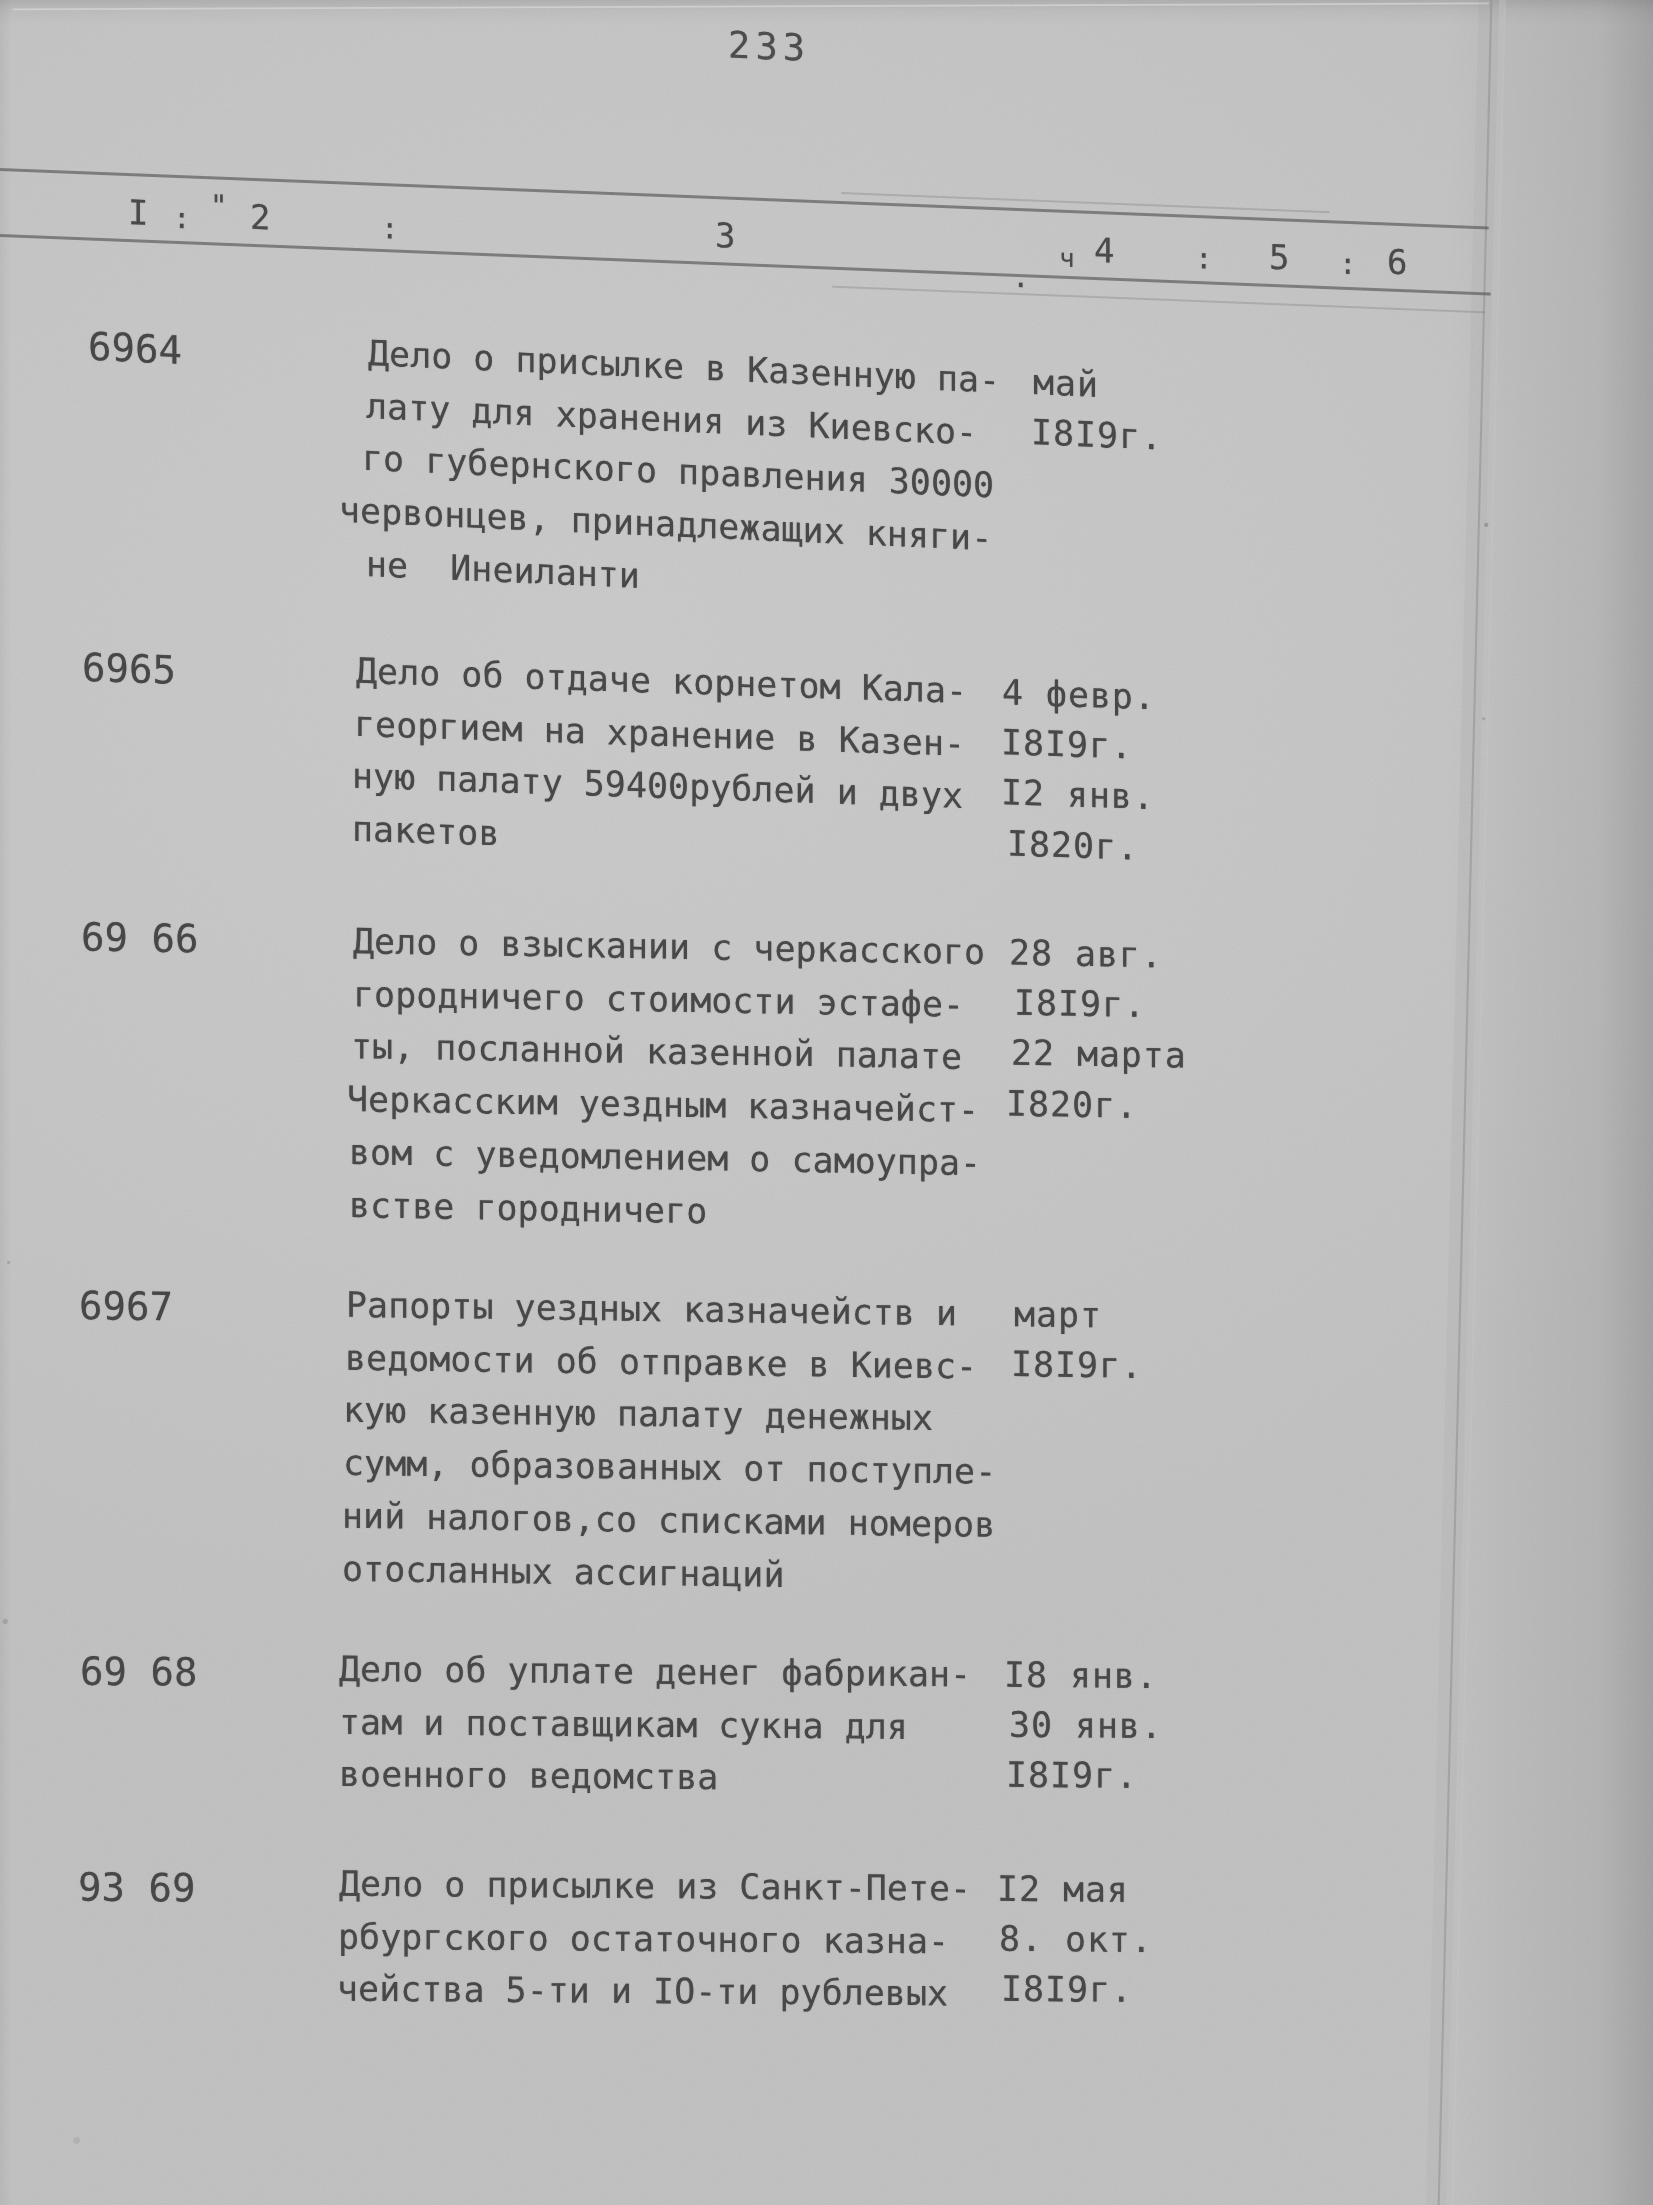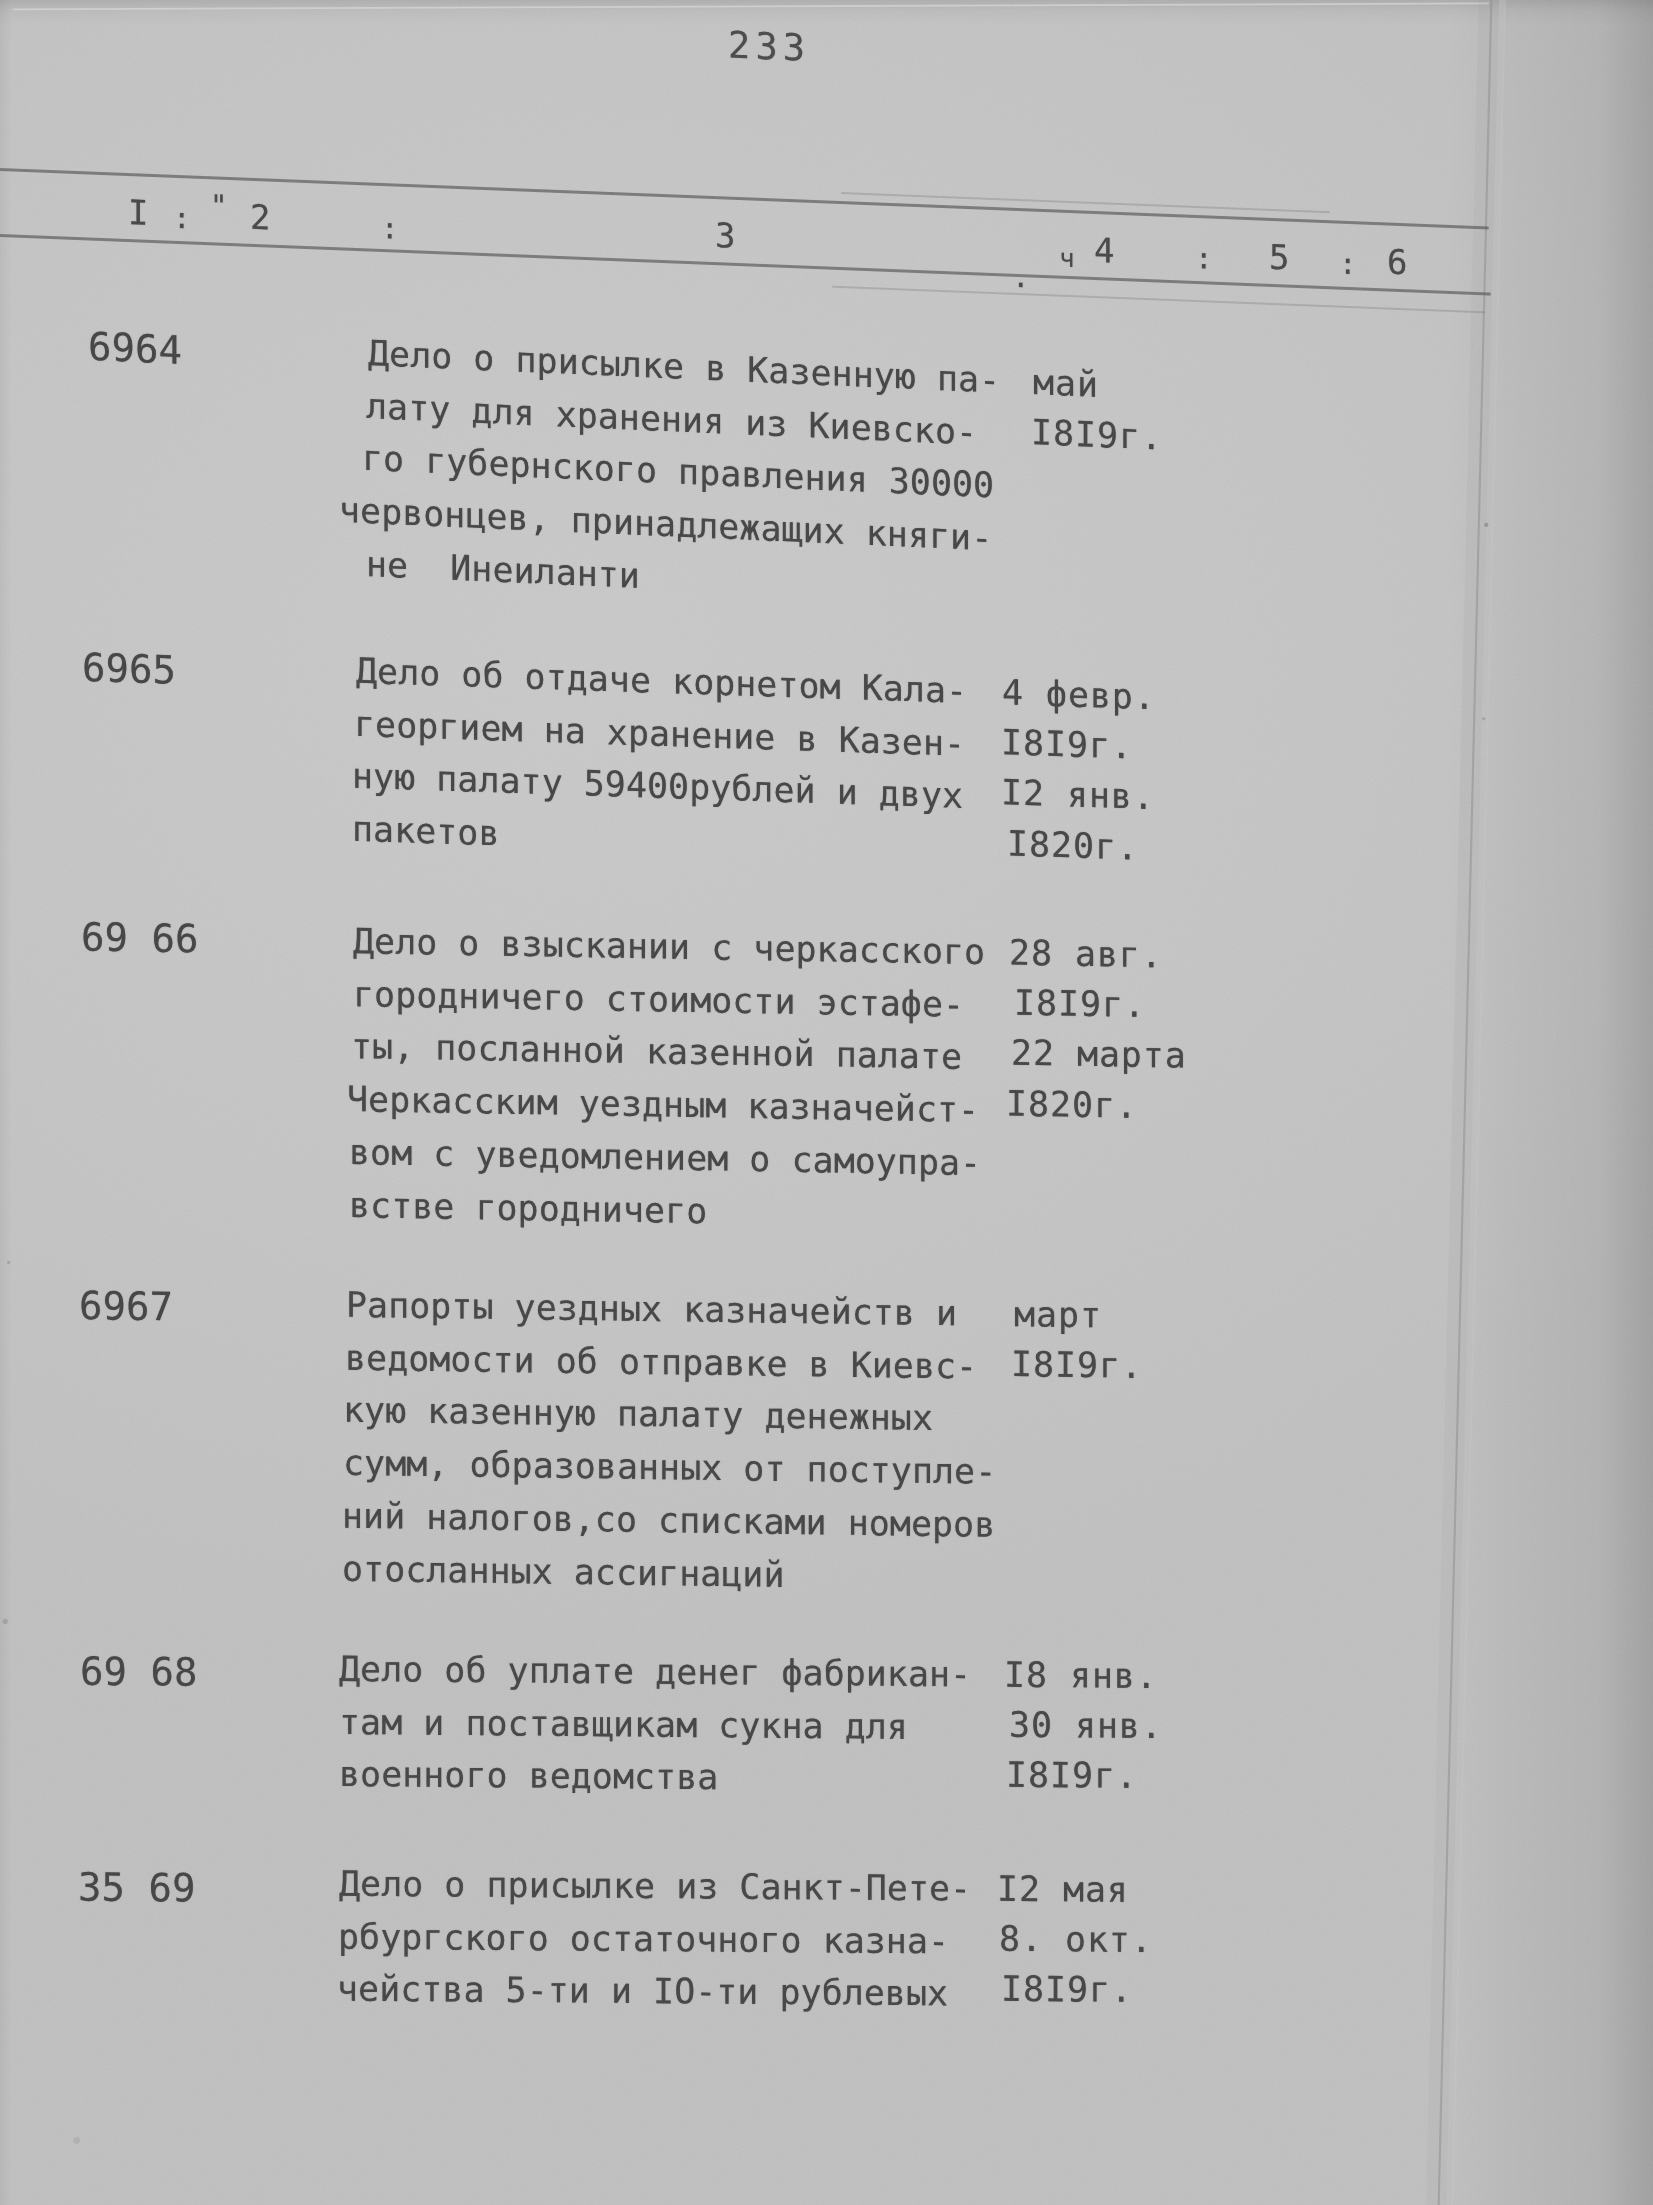--- a/index.html
+++ b/index.html
@@ -132,21 +132,21 @@
     <span class="n" style="left:80px;top:1.7px;">69 68</span>
     <div class="l" style="left:339px;top:0px;">Дело об уплате денег фабрикан-</div>
     <div class="l" style="left:339px;top:53px;">там и поставщикам сукна для</div>
     <div class="l" style="left:339px;top:105px;">военного ведомства</div>
     <div class="d" style="left:1004px;top:0px;">I8 янв.</div>
     <div class="d" style="left:1009px;top:50px;">30 янв.</div>
     <div class="d" style="left:1006px;top:100px;">I8I9г.</div>
   </div>
 
   <div class="entry" style="top:1861px;transform:skewY(0.45deg);">
-    <span class="n" style="left:78px;top:3.4px;">35 69</span>
+    <span class="n" style="left:78px;top:3.4px;">93 69</span>
     <div class="l" style="left:339px;top:0px;">Дело о присылке из Санкт-Пете-</div>
     <div class="l" style="left:338px;top:53px;">рбургского остаточного казна-</div>
     <div class="l" style="left:337px;top:105px;">чейства 5-ти и IO-ти рублевых</div>
     <div class="d" style="left:997px;top:0px;">I2 мая</div>
     <div class="d" style="left:999px;top:50px;">8. окт.</div>
     <div class="d" style="left:1001px;top:100px;">I8I9г.</div>
   </div>
 
   <svg class="fx fx-grain" width="1654" height="2205" viewBox="0 0 1944 2592">
     <filter id="grain">

